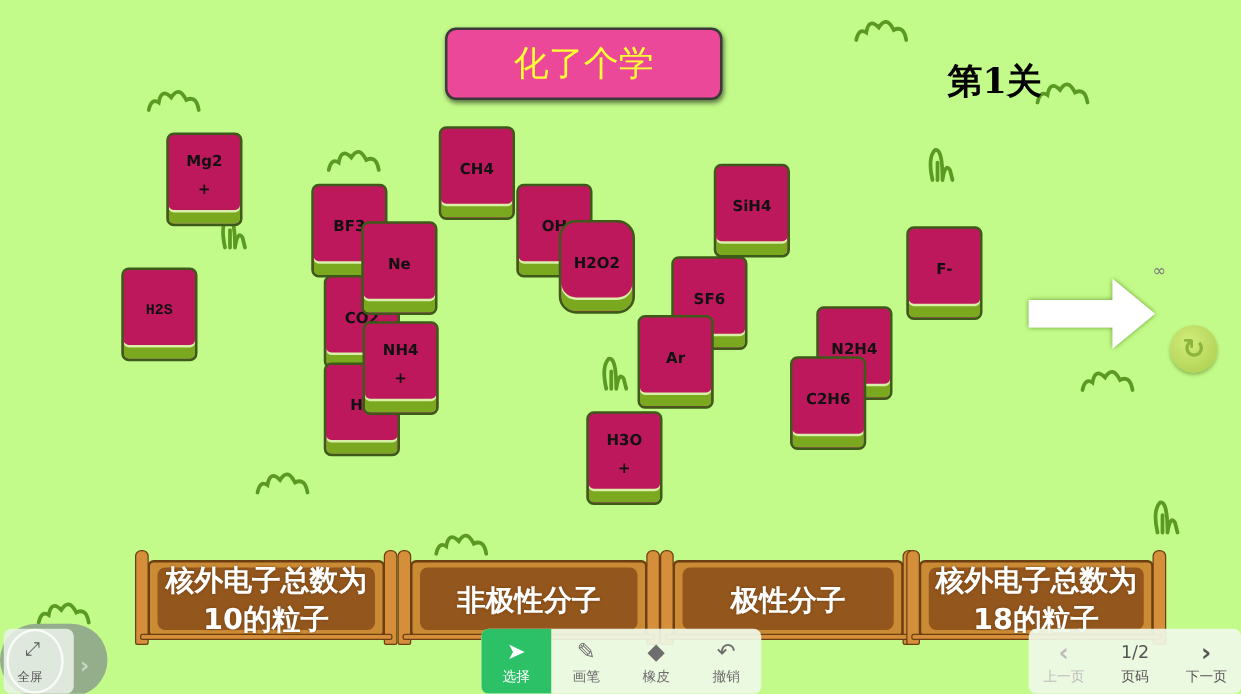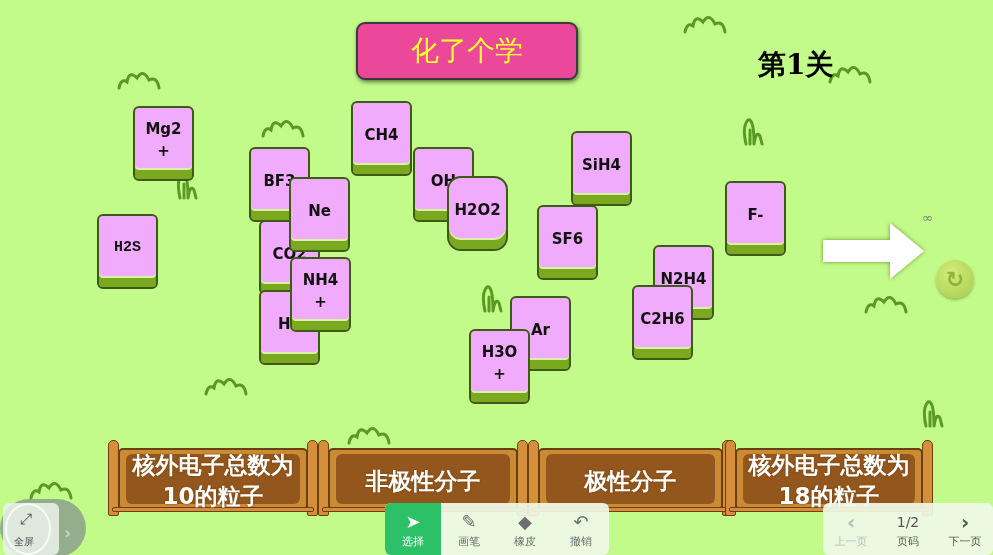--- a/index.html
+++ b/index.html
@@ -1,21 +1,21 @@
 <!DOCTYPE html>
 <html><head>
 <meta charset="utf-8">
 <style>
 *{box-sizing:border-box;margin:0;padding:0}
 body{width:993px;height:555px;overflow:hidden;background:#c3fb8a;font-family:"DejaVu Sans","Liberation Sans",sans-serif;position:relative}
 .stage{position:absolute;left:0;top:0;width:993px;height:555px;background:#c3fb8a}
 .grass{position:absolute;width:44px;height:24px}
 .title-btn{position:absolute;left:356px;top:22px;width:222px;height:58px;background:#ec4899;border:2px solid #3a3a3a;border-radius:9px;box-shadow:1px 2px 4px rgba(0,0,0,.55);color:#ffff33;font-size:28px;display:flex;align-items:center;justify-content:center;font-family:"DejaVu Sans",sans-serif}
 .level{position:absolute;left:758px;top:46px;font-family:"DejaVu Serif","Liberation Serif",serif;font-weight:bold;font-size:28px;color:#000}
-.card{position:absolute;width:61px;height:75px;background:#f0abfc;border:2px solid #3e5a18;border-radius:6px;box-shadow:inset 0 -9px 0 #7aa91f,inset 0 -11px 0 #d9f0a8;display:flex;align-items:center;justify-content:center;text-align:center;font-weight:bold;font-size:15px;line-height:22px;color:#111;padding-bottom:8px;cursor:grab;white-space:pre-line;overflow:hidden}
+.card{position:absolute;width:61px;height:75px;background:#be185d;border:2px solid #3e5a18;border-radius:6px;box-shadow:inset 0 -9px 0 #7aa91f,inset 0 -11px 0 #d9f0a8;display:flex;align-items:center;justify-content:center;text-align:center;font-weight:bold;font-size:12px;line-height:22px;color:#111;padding-bottom:8px;cursor:grab;white-space:pre-line;overflow:hidden}
 .arrow{position:absolute;left:820px;top:220px;width:108px;height:62px}
 .link-icon{position:absolute;left:922px;top:210px;font-size:13px;color:#7a7a7a}
 .refresh{position:absolute;left:936px;top:260px;width:38px;height:38px;border-radius:50%;background:radial-gradient(circle at 40% 35%,#d1ec7c,#a9cc4a);box-shadow:0 2px 3px rgba(80,110,20,.45);display:flex;align-items:center;justify-content:center;color:#8cb33a;font-size:22px;font-weight:bold}
 .fence{position:absolute;top:440px;height:76px}
 .fence .board{position:absolute;left:10px;right:10px;top:8px;height:62px;background:#cb8a34;border:2px solid #6b3f12;border-radius:5px}
 .fence .inner{position:absolute;left:18px;right:18px;top:14px;height:50px;background:#93561c;border-radius:6px}
 .fence .post{position:absolute;width:11px;background:#d58f3a;border:1.5px solid #6b3f12;border-radius:5px 5px 2px 2px}
 .fence .rail{position:absolute;left:4px;right:4px;height:5px;background:#d58f3a;border:1.5px solid #6b3f12;border-radius:2px}
 .fence .label{position:absolute;left:14px;right:14px;top:6px;bottom:0;display:flex;align-items:center;justify-content:center;text-align:center;color:#fff;font-weight:bold;font-size:23px;line-height:31px;white-space:pre-line;text-shadow:0 0 2px #6b3f12}
 .fs-btn{position:absolute;left:3px;top:503px;width:56px;height:52px;background:rgba(235,242,235,.85);border-radius:6px}
@@ -85,21 +85,21 @@
       <div class="card" style="left: 259px; top: 220px;">CO2</div>
       <div class="card" style="left: 259px; top: 290px;">H2</div>
       <div class="card" style="left: 289px; top: 177px;">Ne</div>
       <div class="card" style="left: 290px; top: 257px;">NH4
 +</div>
       <div class="card" style="left: 351px; top: 101px;">CH4</div>
       <div class="card" style="left: 413px; top: 147px;">OH</div>
       <div class="card" style="left: 447px; top: 176px; border-radius: 14px;">H2O2</div>
       <div class="card" style="left: 571px; top: 131px;">SiH4</div>
       <div class="card" style="left: 537px; top: 205px;">SF6</div>
-      <div class="card" style="left: 510px; top: 252px; margin-top: 44px;">Ar</div>
+      <div class="card" style="left: 510px; top: 252px;">Ar</div>
       <div class="card" style="left: 469px; top: 329px;">H3O
 +</div>
       <div class="card" style="left: 725px; top: 181px;">F-</div>
       <div class="card" style="left: 653px; top: 245px;">N2H4</div>
       <div class="card" style="left: 632px; top: 285px;">C2H6</div>
     </div>
 
   <svg class="arrow" viewBox="0 0 108 62">
     <defs>
         <filter id="gl" x="-20%" y="-20%" width="140%" height="140%">

